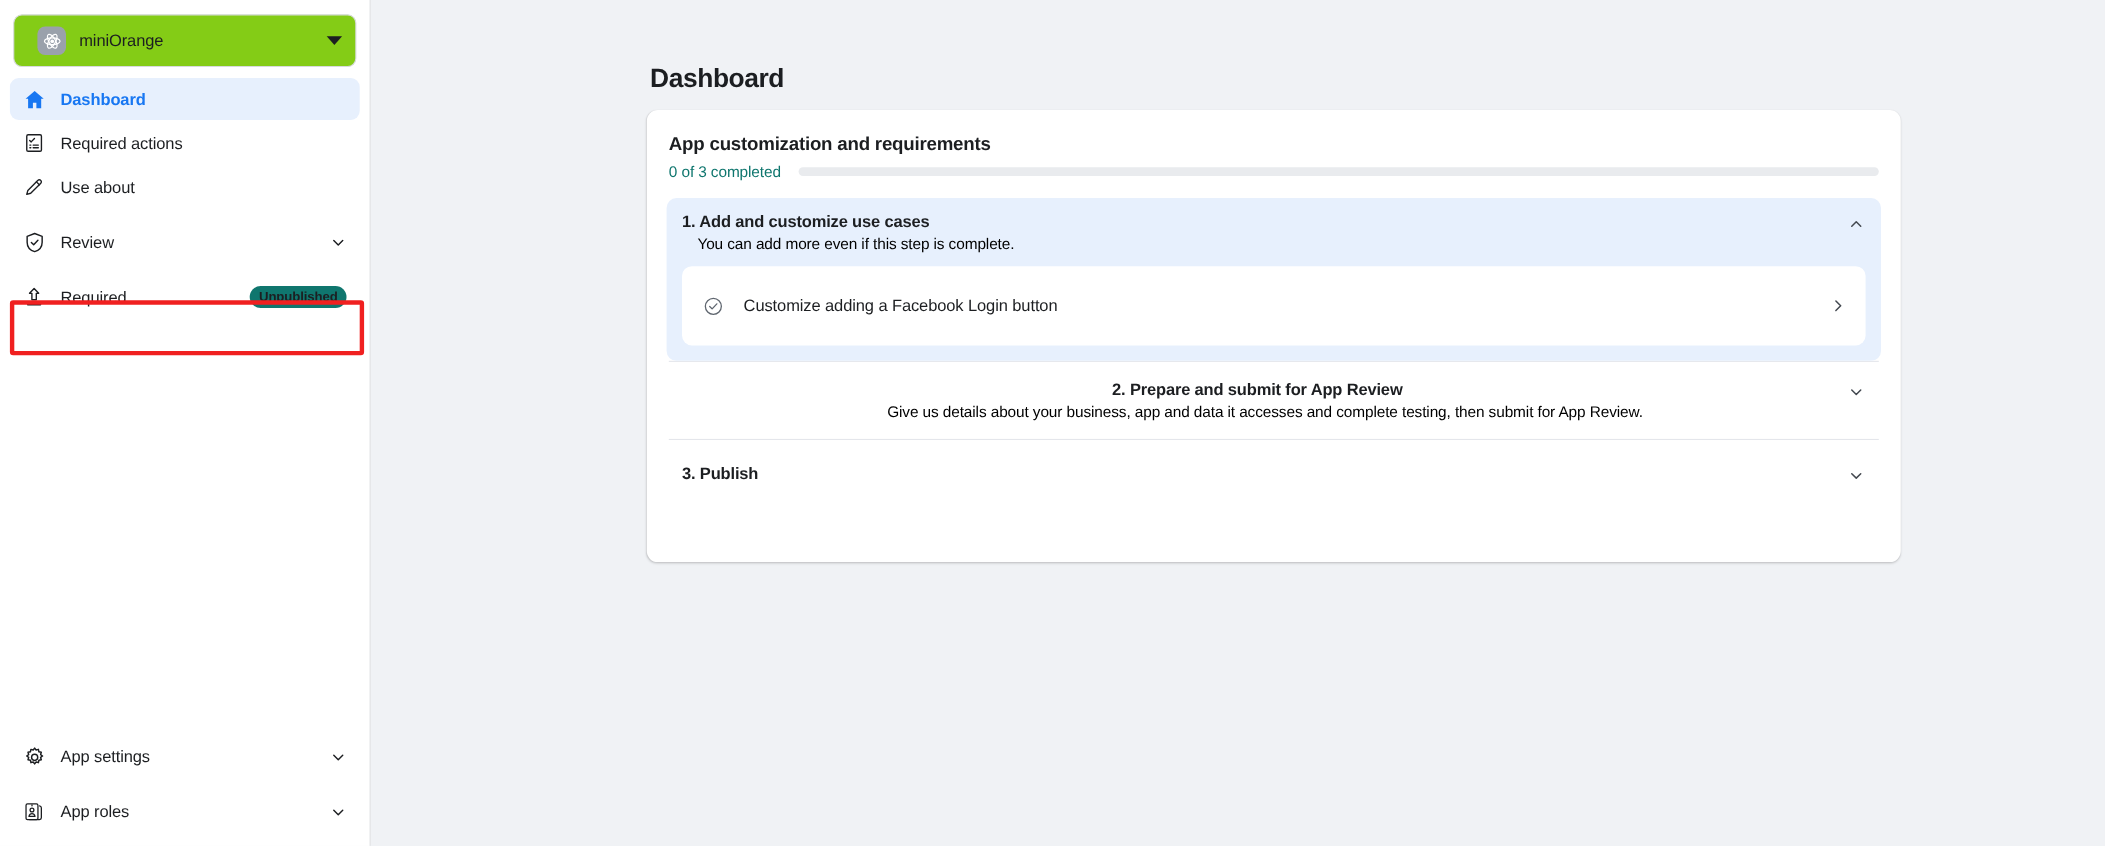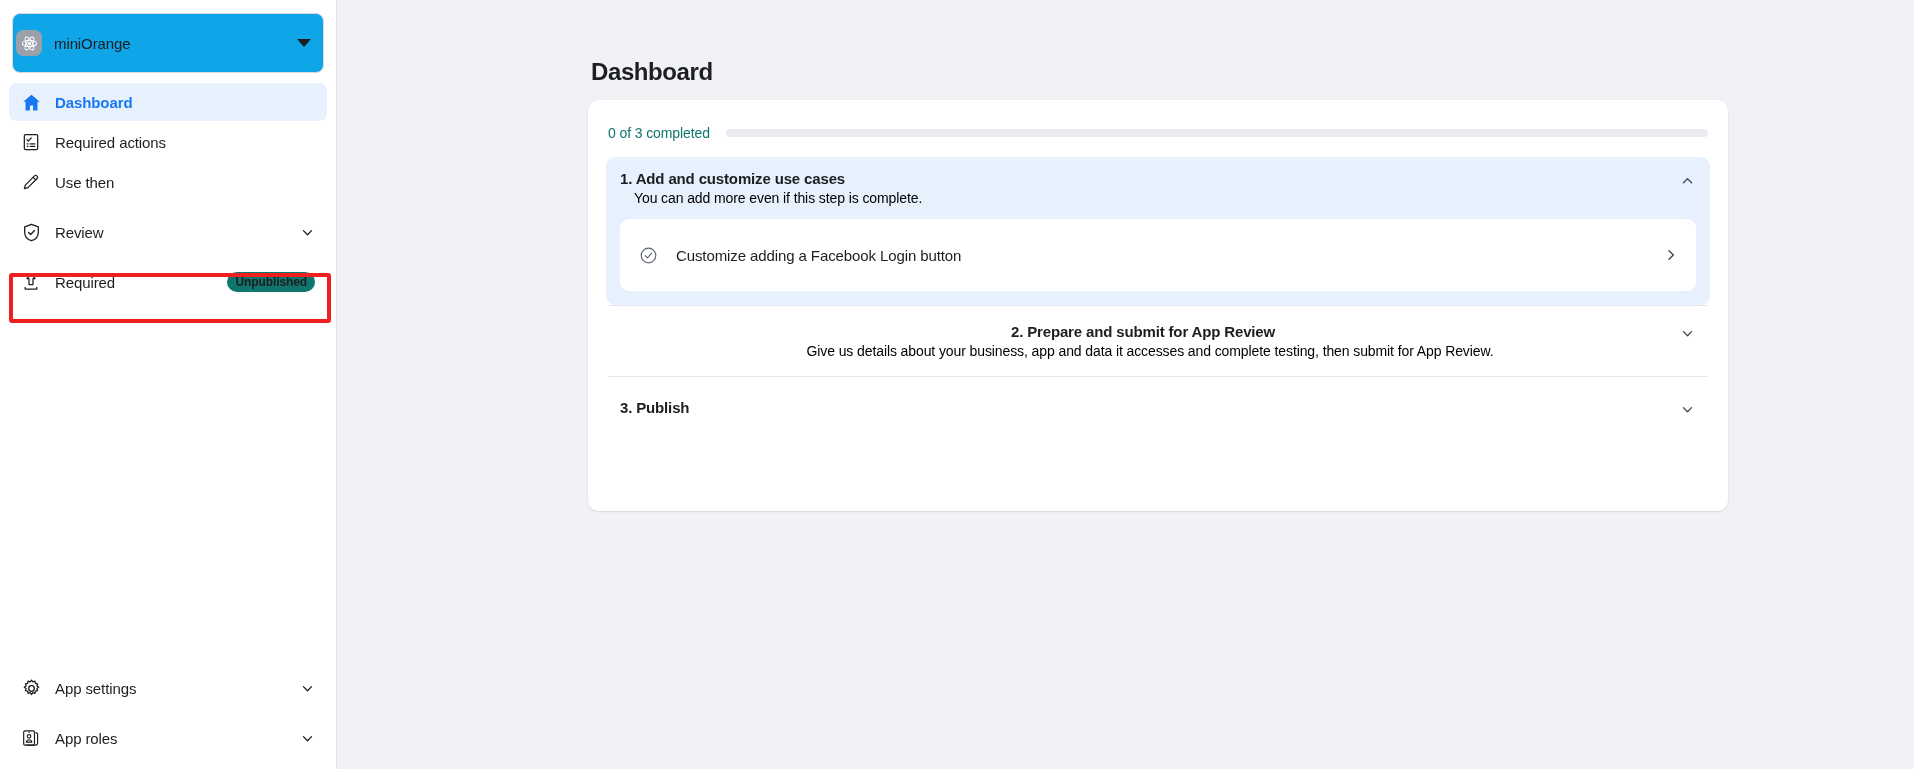--- a/index.html
+++ b/index.html
@@ -30,27 +30,27 @@
     background: #ffffff;
     border-right: 1px solid #dddfe2;
     box-sizing: border-box;
     position: relative;
     display: flex;
     flex-direction: column;
   }
 
   .app-switcher {
     margin: 13px 12px 0 12px;
-    height: 60px;
+    height: 48px;
     border: 1px solid #d8dade;
     border-radius: 8px;
-    background: #0ea5e9;
-    display: flex;
-    align-items: center;
-    padding: 0 10px 0 3px;
+    background: #84cc16;
+    display: flex;
+    align-items: center;
+    padding: 0 10px 0 21px;
     box-sizing: border-box;
     cursor: pointer;
   }
   .app-avatar {
     width: 26px;
     height: 26px;
     border-radius: 7px;
     background: #9aa1ab;
     display: flex;
     align-items: center;
@@ -338,21 +338,21 @@
         <span class="label">Required actions</span>
       </div>
 
       <div class="nav-item">
         <span class="ico">
           <svg width="20" height="20" viewBox="0 0 24 24" fill="none" stroke="#1c1e21" stroke-width="1.5" stroke-linecap="round" stroke-linejoin="round">
             <path d="M4 20.0l1.2-4.3L16.2 4.7a2.0 2.0 0 0 1 2.9 0l0.2 0.2a2.0 2.0 0 0 1 0 2.9L8.3 18.8z"></path>
             <path d="M14.6 6.4l3.1 3.1"></path>
           </svg>
         </span>
-        <span class="label">Use then</span>
+        <span class="label">Use about</span>
       </div>
 
       <div class="gap-sm"></div>
 
       <div class="nav-item">
         <span class="ico">
           <svg width="21" height="21" viewBox="0 0 24 24" fill="none" stroke="#1c1e21" stroke-width="1.5" stroke-linecap="round" stroke-linejoin="round">
             <path d="M12 2.6 4.2 5.6v6.0c0 4.6 3.2 8.4 7.8 9.8 4.6-1.4 7.8-5.2 7.8-9.8v-6.0z"></path>
             <path d="M8.6 11.9l2.4 2.4 4.4-4.6"></path>
           </svg>
@@ -421,20 +421,21 @@
 
     </div>
   </div>
 
   <div class="main">
 
     <div class="page-title">Dashboard</div>
 
     <div class="card">
 
+      <div class="card-title">App customization and requirements</div>
 
       <div class="progress-row">
         <span class="progress-label">0 of 3 completed</span>
         <span class="progress-track">
           <span class="progress-fill" style="width: 0%;"></span>
         </span>
       </div>
 
       <div class="steps">
 

